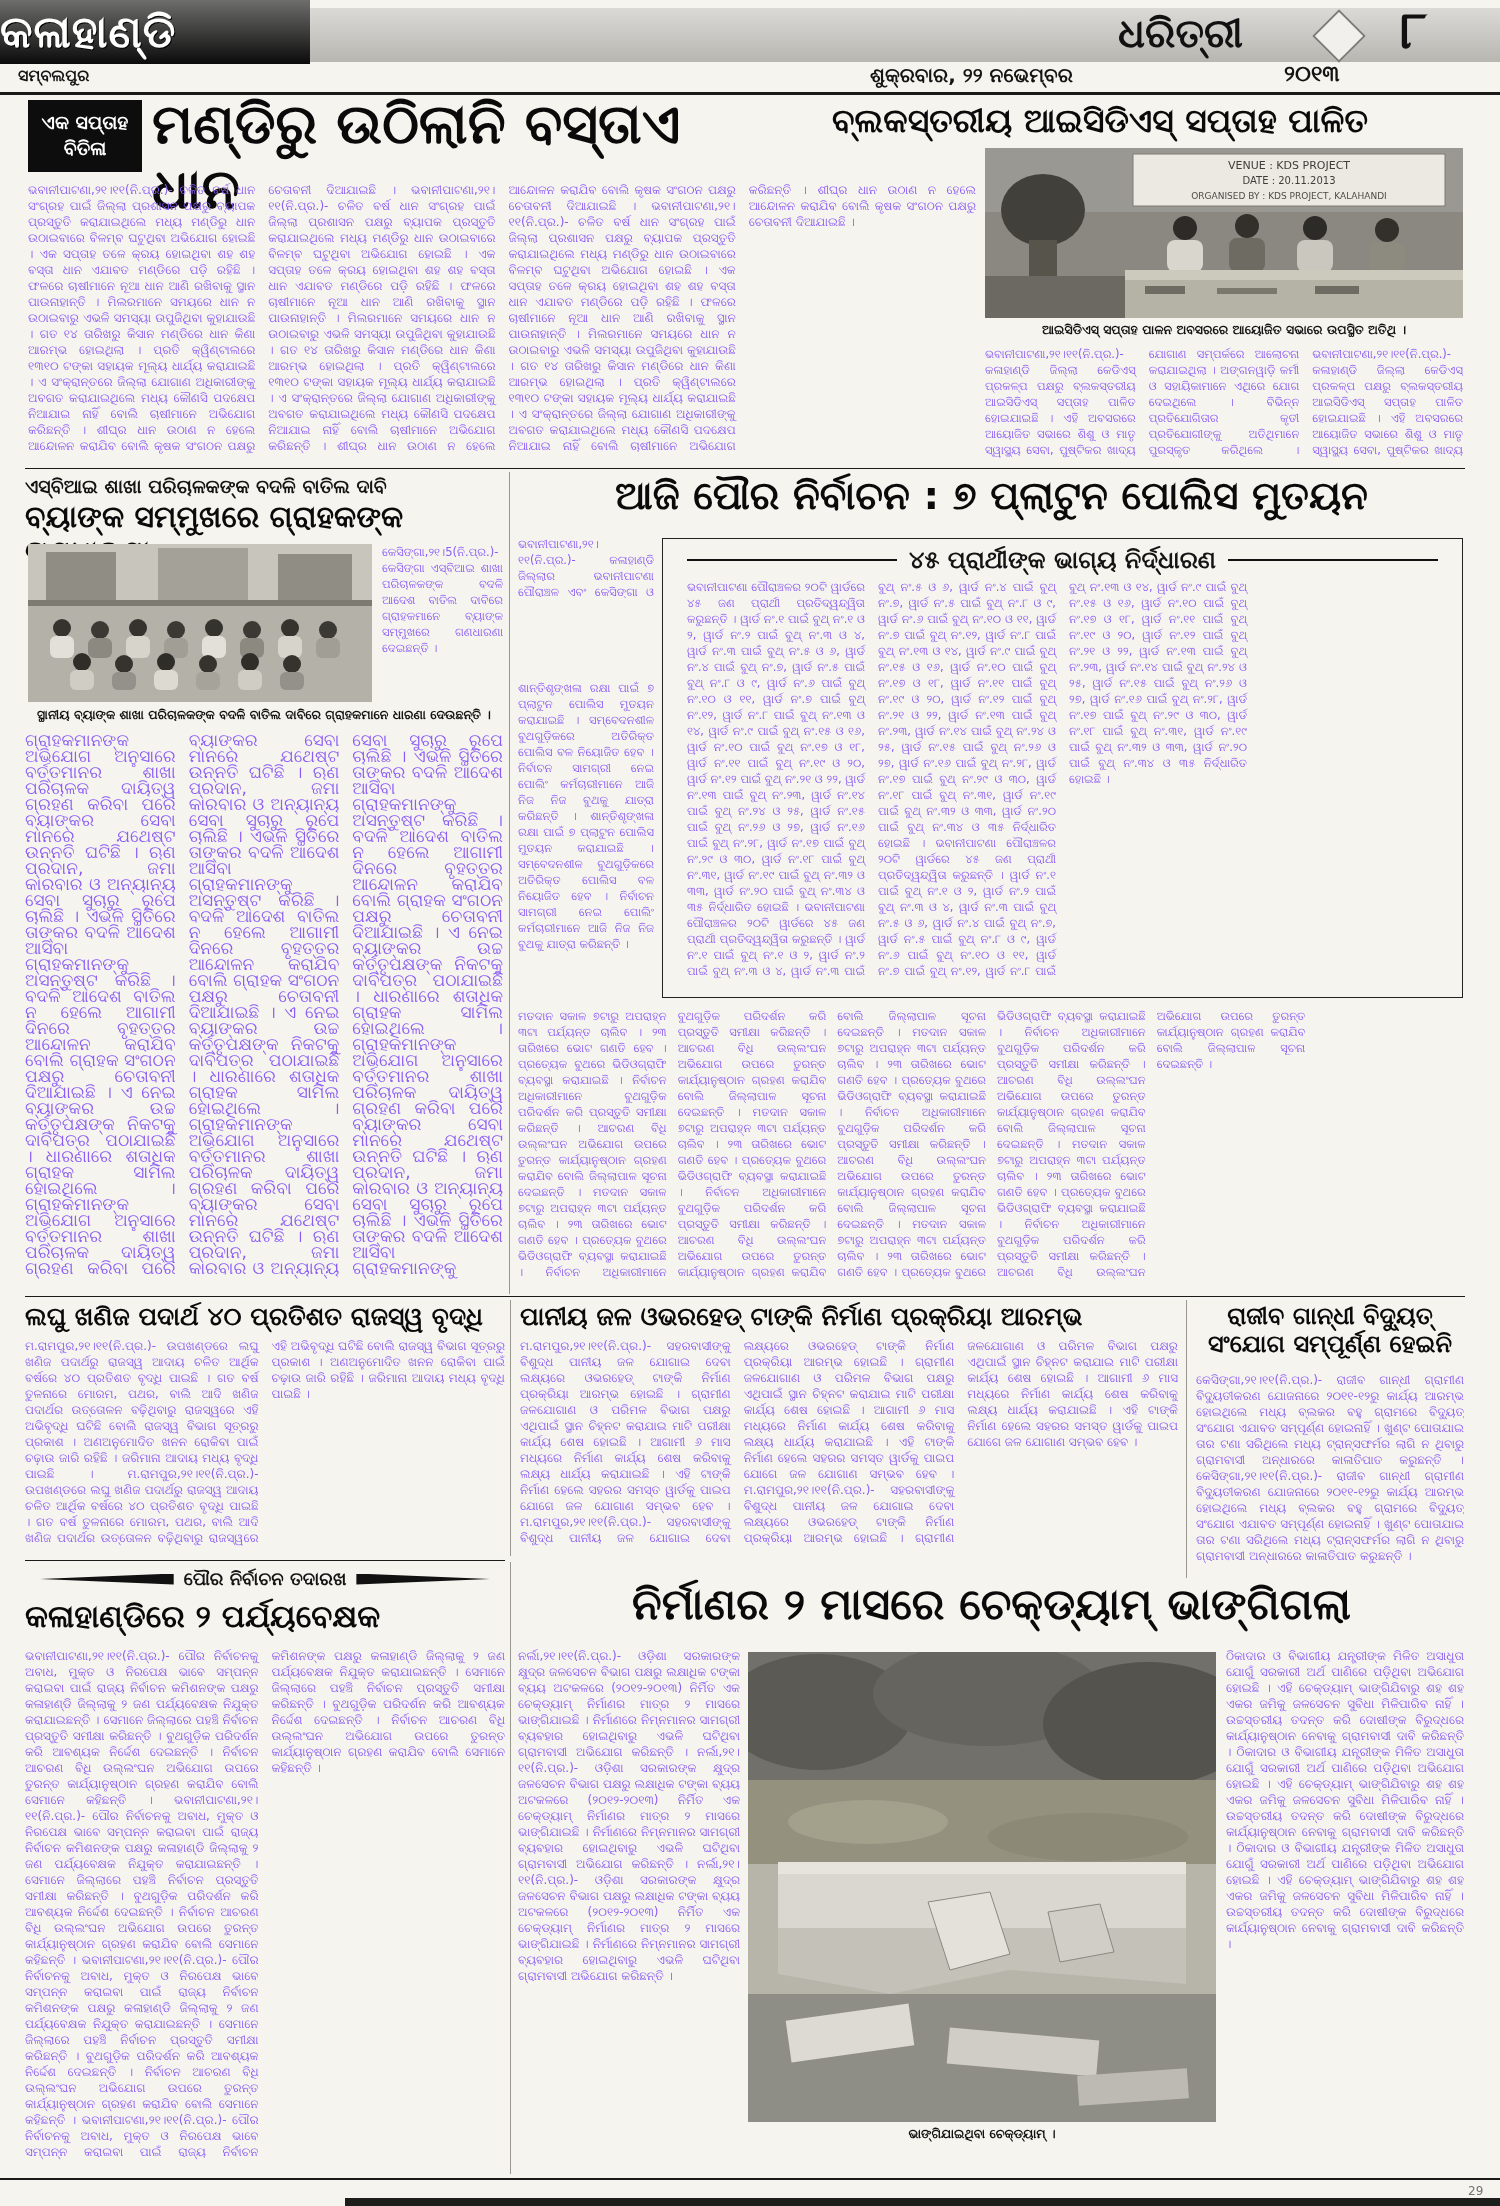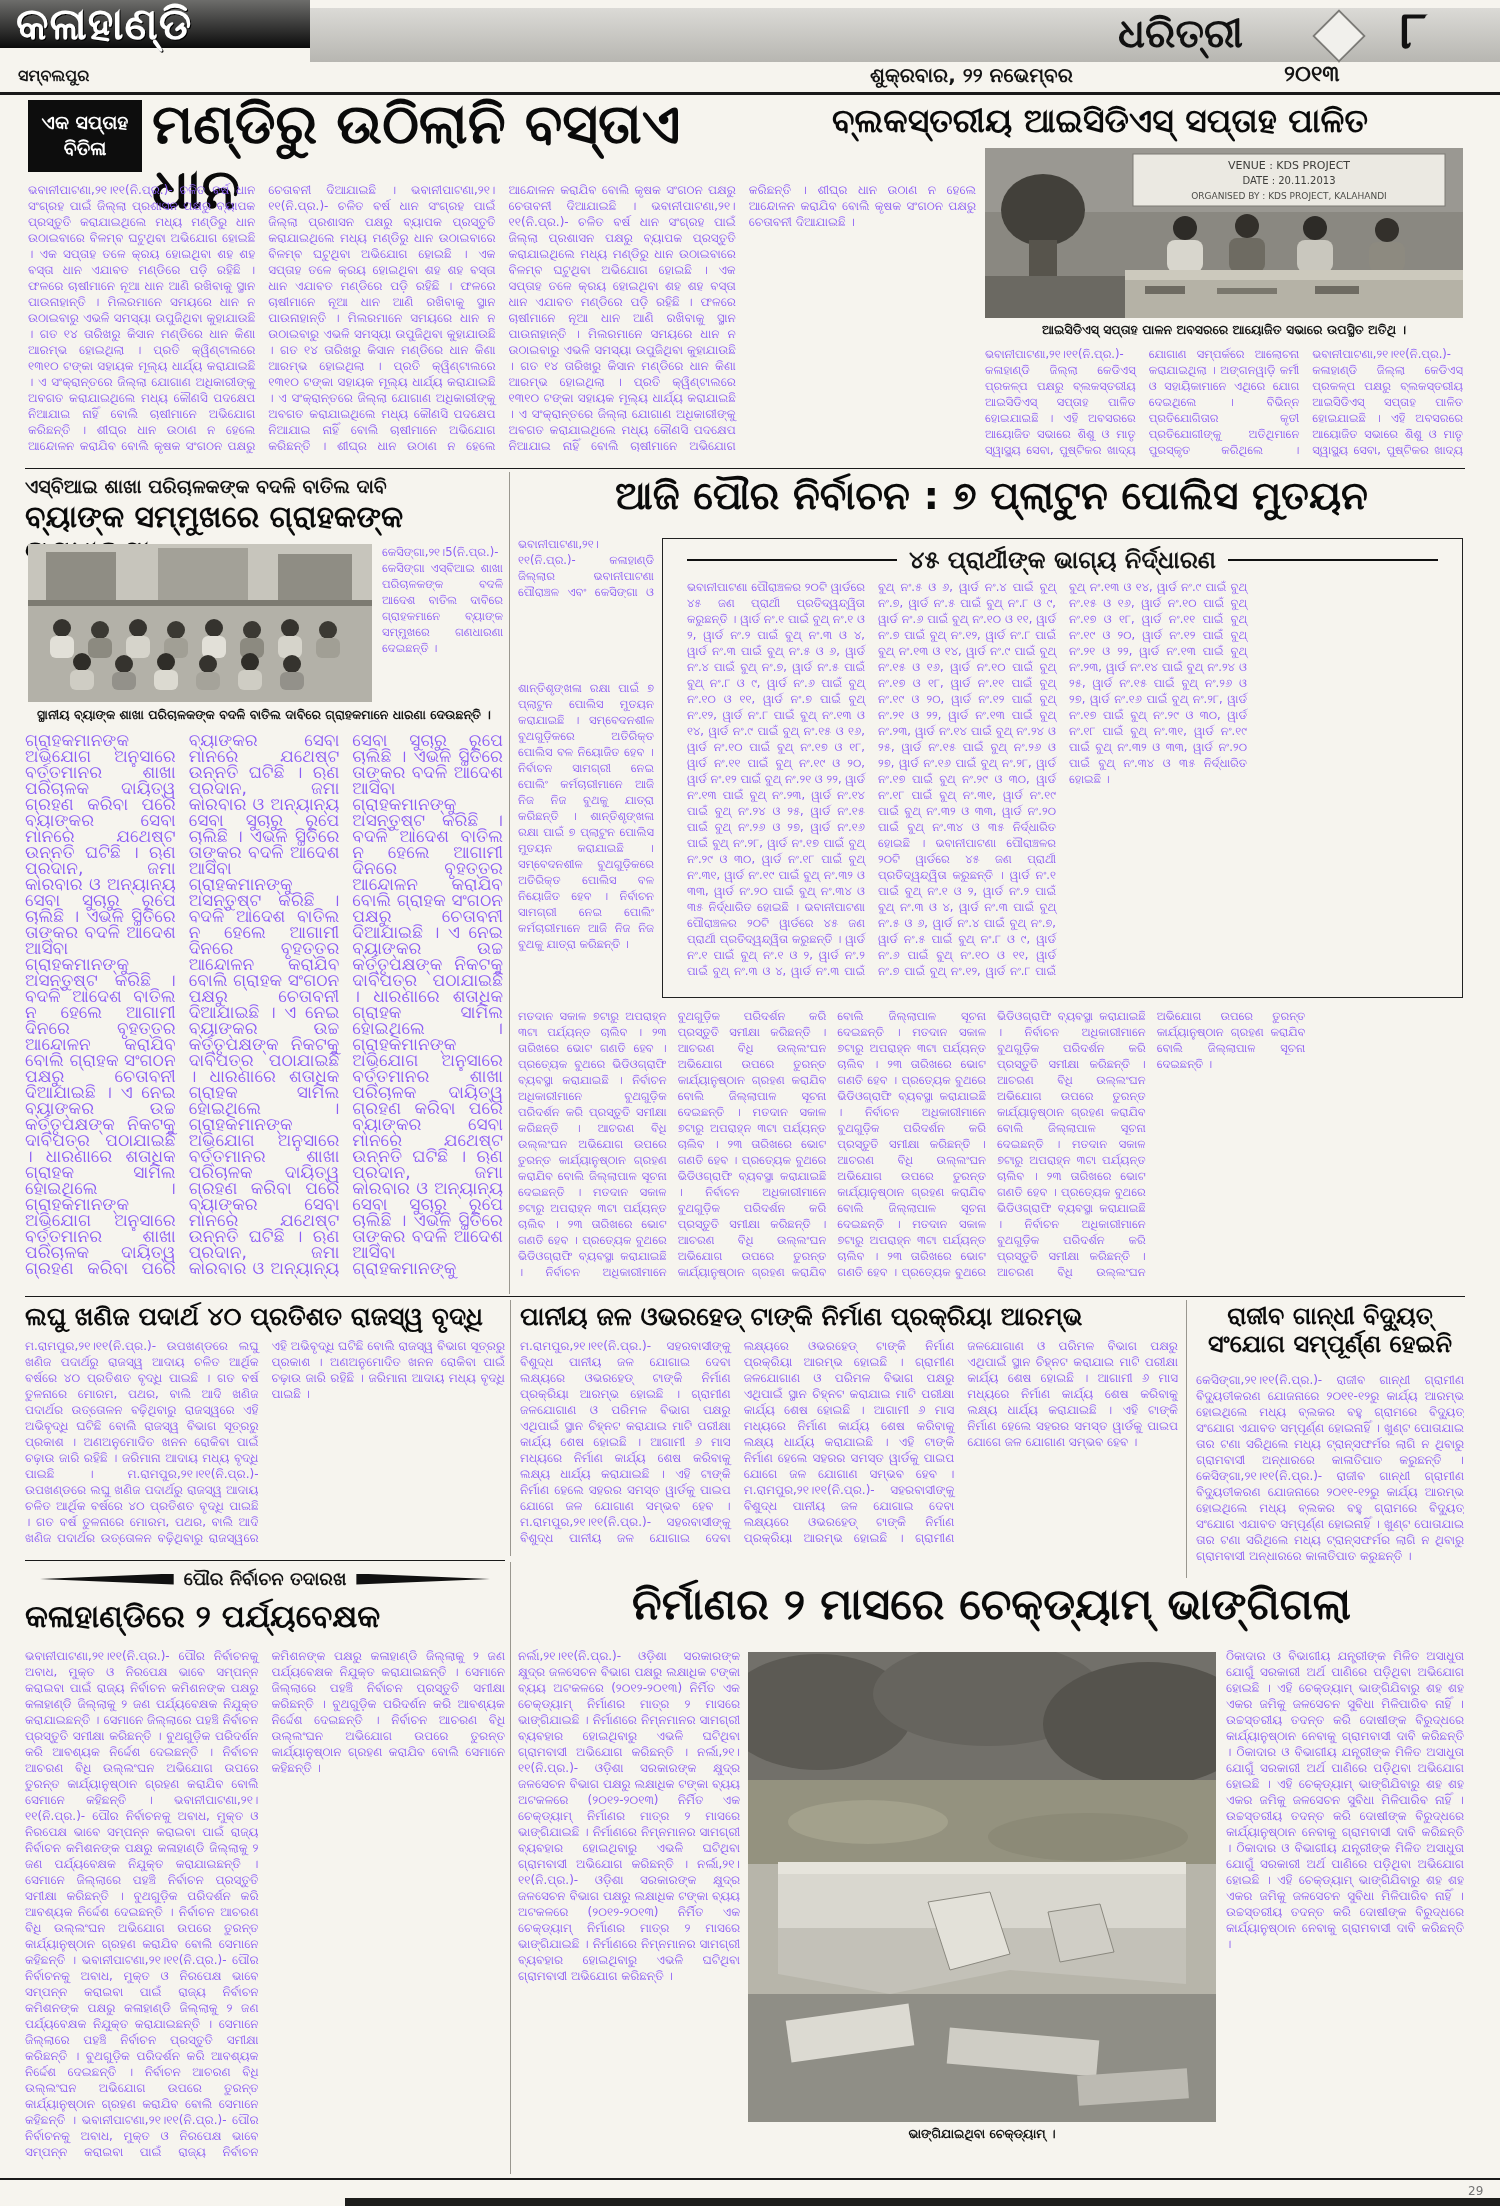--- a/index.html
+++ b/index.html
@@ -11,22 +11,22 @@
   .abs{position:absolute;}
   .headline{font-weight:bold;color:#0a0a0a;line-height:1.18;}
   .bodytext{
     font-size:12px;line-height:16px;text-align:justify;color:#8b5cf6;
     column-gap:13px;column-fill:auto;overflow:hidden;
   }
   .caption{font-size:12.5px;font-weight:bold;text-align:center;color:#111;}
   .hrule{background:#1a1a1a;}
   .vrule{background:#9a978f;}
   
-  #mastDark{left:0;top:0;width:310px;height:48px;background:linear-gradient(180deg,#6d6d6b,#0b0b0b);
-    display:flex;align-items:center;padding-left:16px;box-sizing:border-box;}
+  #mastDark{left:0;top:0;width:310px;height:64px;background:linear-gradient(180deg,#6d6d6b,#0b0b0b);
+    display:flex;align-items:center;box-sizing:border-box;}
   #mastDark span{color:#fff;font-size:44px;font-weight:bold;letter-spacing:1px;text-shadow:1px 1px 0 #000;}
   #mastGray{left:310px;top:8px;width:1190px;height:54px;background:linear-gradient(180deg,#dbdad6,#b7b6b1);}
   #brand{left:1118px;top:10px;font-size:40px;font-weight:bold;color:#111;}
   #diamond{left:1320px;top:17px;width:34px;height:34px;background:#f1f0ec;border:2px solid #7d7c78;transform:rotate(45deg);}
   #pageNumOdia{left:1400px;top:0px;font-size:52px;font-weight:bold;color:#111;}
   #edition{left:18px;top:66px;font-size:16px;font-weight:bold;}
   #dateLabel{left:870px;top:63px;font-size:20px;font-weight:bold;}
   #yearLabel{left:1284px;top:61px;font-size:22px;font-weight:bold;}
   #headerRule{left:0;top:92px;width:1500px;height:3px;}
   

